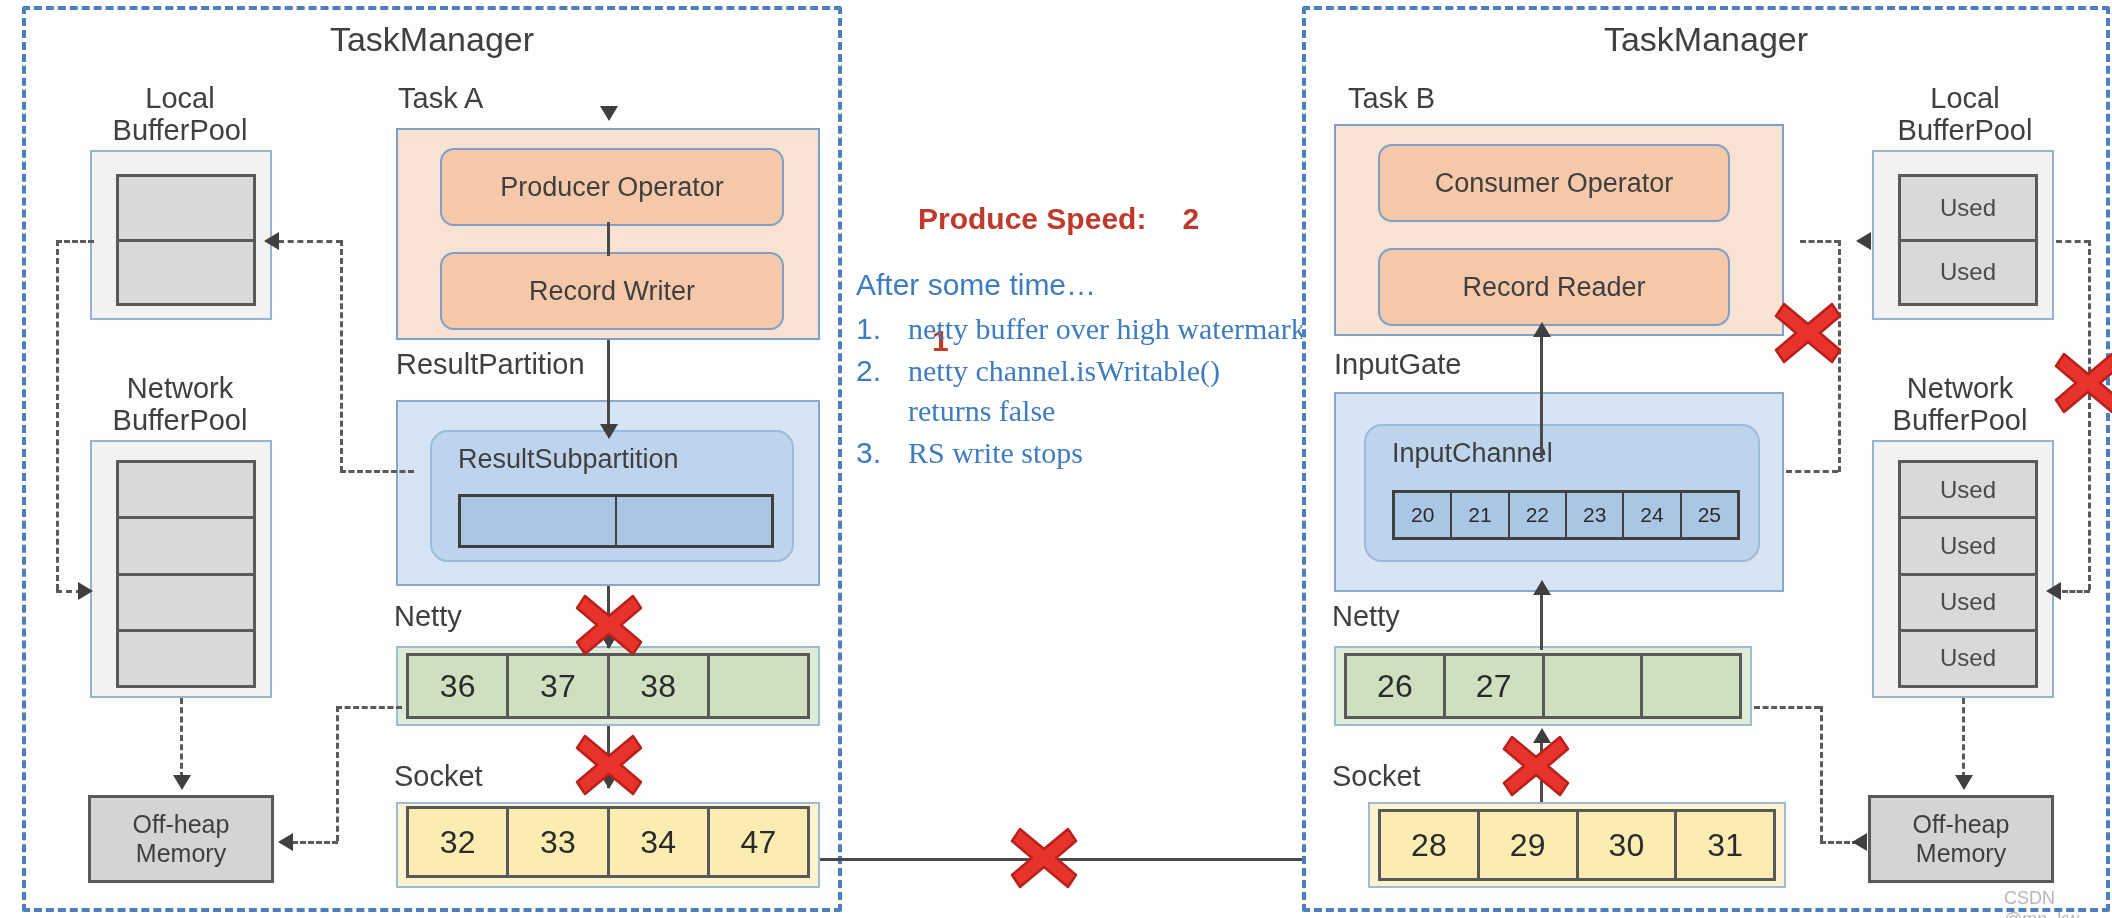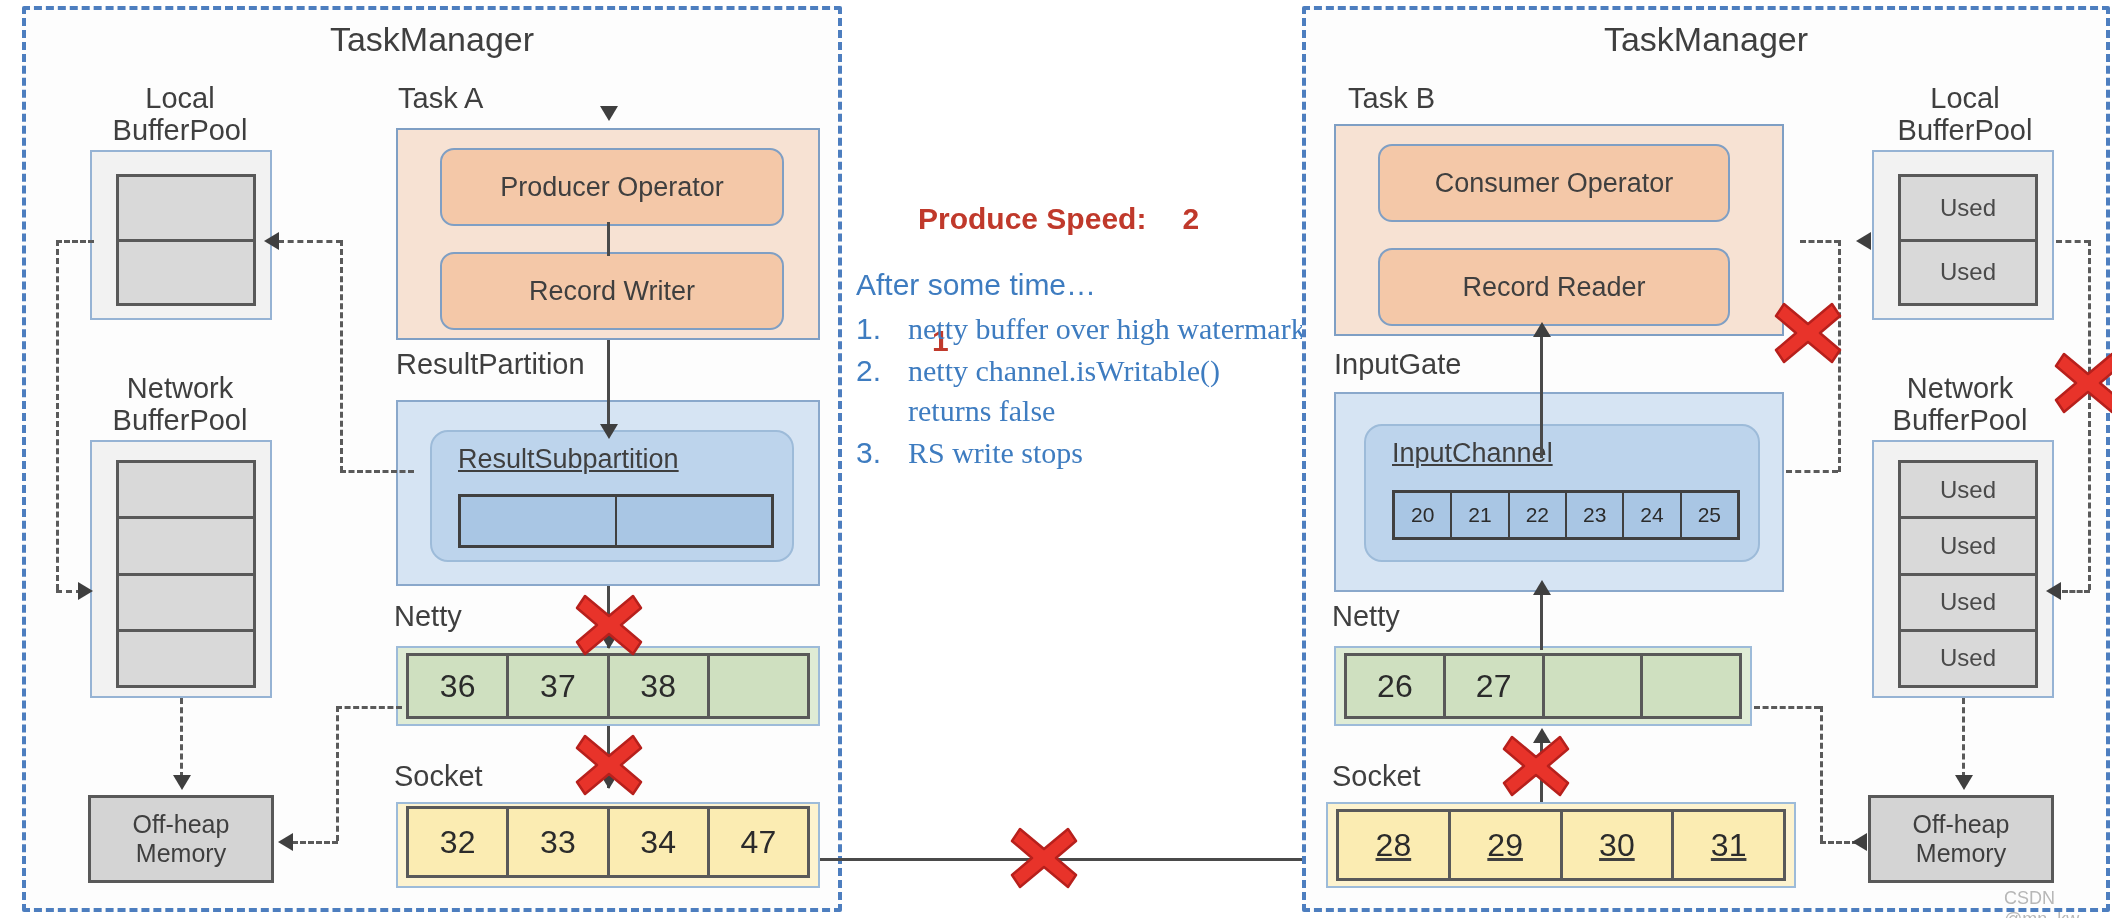--- a/index.html
+++ b/index.html
@@ -29,21 +29,21 @@
 
   
   .taskbox{border:2px solid #7f9fc4;background:#f7e2d3;}
   .opbox{border:2px solid #7f9fc4;background:#f4c8a8;border-radius:14px;
          display:flex;align-items:center;justify-content:center;text-align:center;
          font-size:27px;color:#3f3f3f;line-height:1.14;}
 
   
   .bluebox{border:2px solid #8aa8cb;background:#d6e4f3;}
   .blueinner{border:2px solid #9dbbd9;background:#bdd4ec;border-radius:18px;position:relative;}
-  .blueinner .lbl{position:absolute;left:26px;top:12px;font-size:27px;color:#3f3f3f;text-decoration:underline;}
+  .blueinner .lbl{position:absolute;left:26px;top:12px;font-size:27px;color:#3f3f3f;}
   .cells{position:absolute;display:flex;border:3px solid #404040;}
   .cells > div{flex:1;border-right:2px solid #404040;display:flex;align-items:center;
                justify-content:center;font-size:21px;color:#2b2b2b;}
   .cells > div:last-child{border-right:none;}
 
   
   .bar{border:2px solid #9dbbd9;display:flex;align-items:center;}
   .bar-green{background:#dfecd5;}
   .bar-yellow{background:#fdf3cf;}
   .bar-cells{display:flex;border:3px solid #595959;width:100%;height:100%;}
@@ -249,21 +249,21 @@
       <div class="cell-green">27</div>
       <div class="cell-green"></div>
       <div class="cell-green"></div>
     </div>
   </div>
 
   <div class="ln ln-v" style="left:1540px;top:592px;height:58px;"></div>
   <div class="arr arr-u" style="left:1533px;top:580px;"></div>
 
   <div class="abs cap" style="left:1332px;top:760px;width:200px;">Socket</div>
-  <div class="abs bar bar-yellow" style="left:1326px;top:802px;width:470px;height:86px;text-decoration:underline;">
+  <div class="abs bar bar-yellow" style="left:1368px;top:802px;width:418px;height:86px;">
     <div class="bar-cells" style="margin:8px;width:calc(100% - 16px);height:calc(100% - 16px);">
       <div class="cell-yellow">28</div>
       <div class="cell-yellow">29</div>
       <div class="cell-yellow">30</div>
       <div class="cell-yellow">31</div>
     </div>
   </div>
 
   <div class="ln ln-v" style="left:1540px;top:740px;height:62px;"></div>
   <div class="arr arr-u" style="left:1533px;top:728px;"></div>

